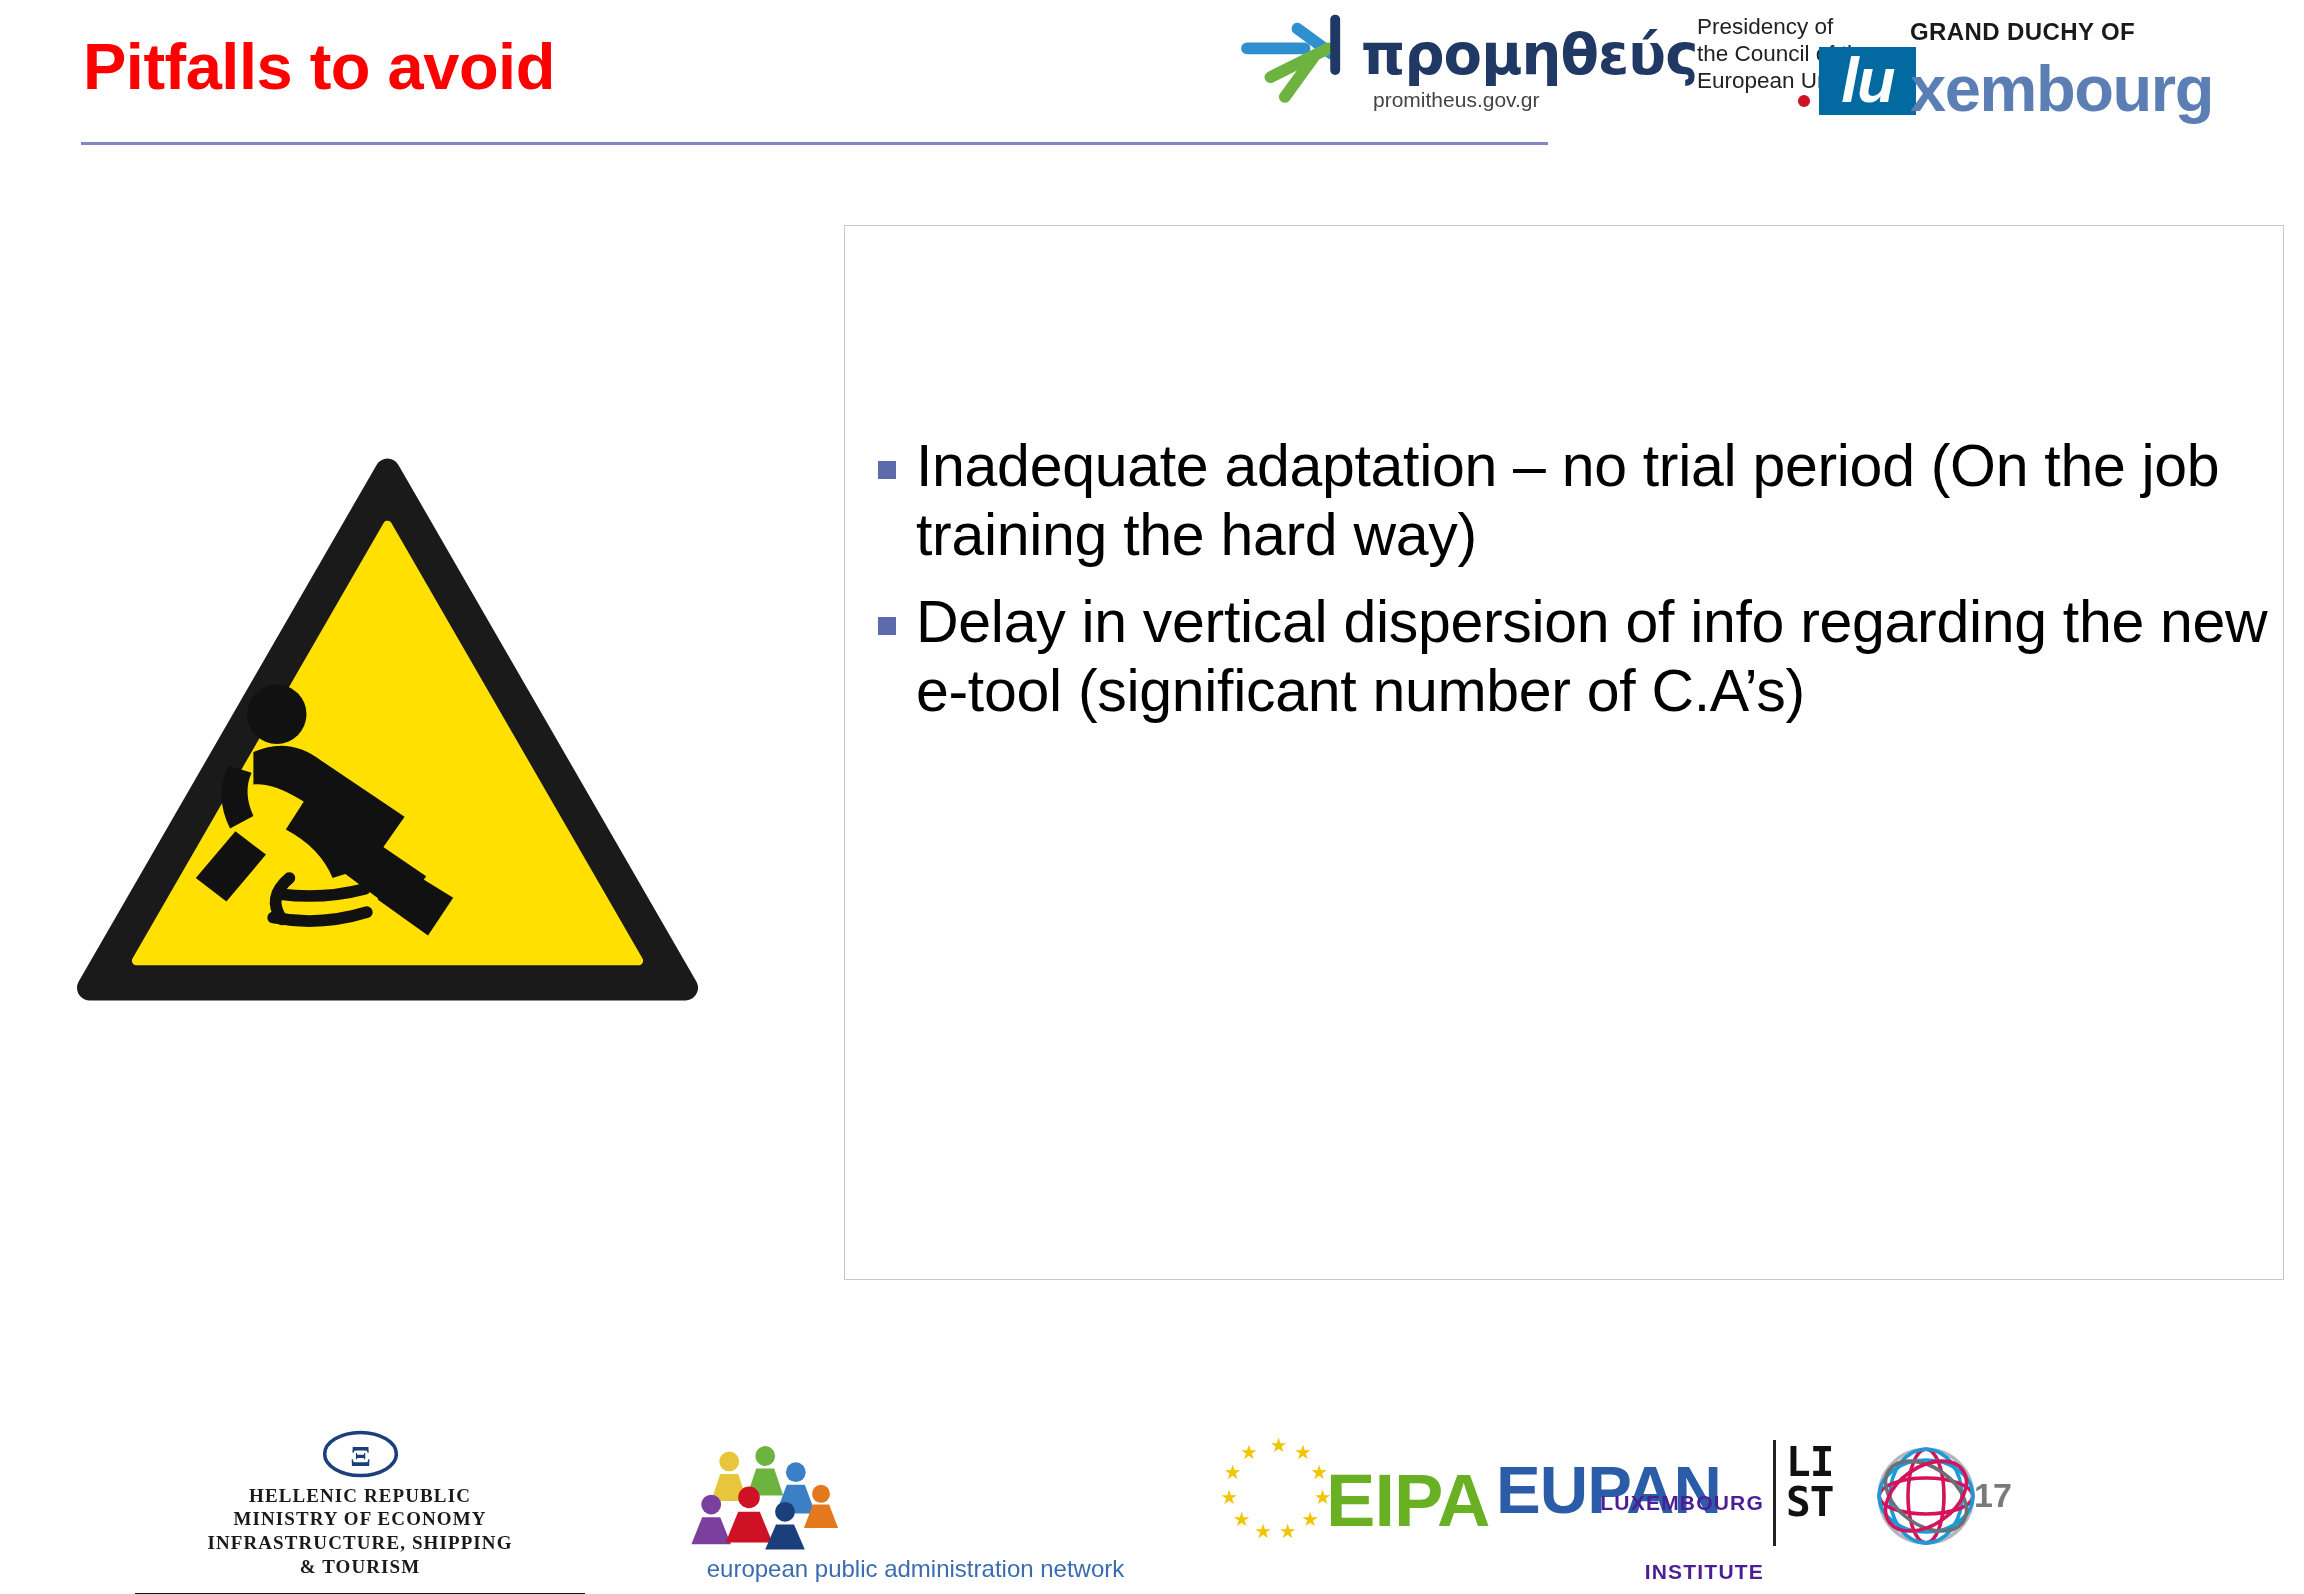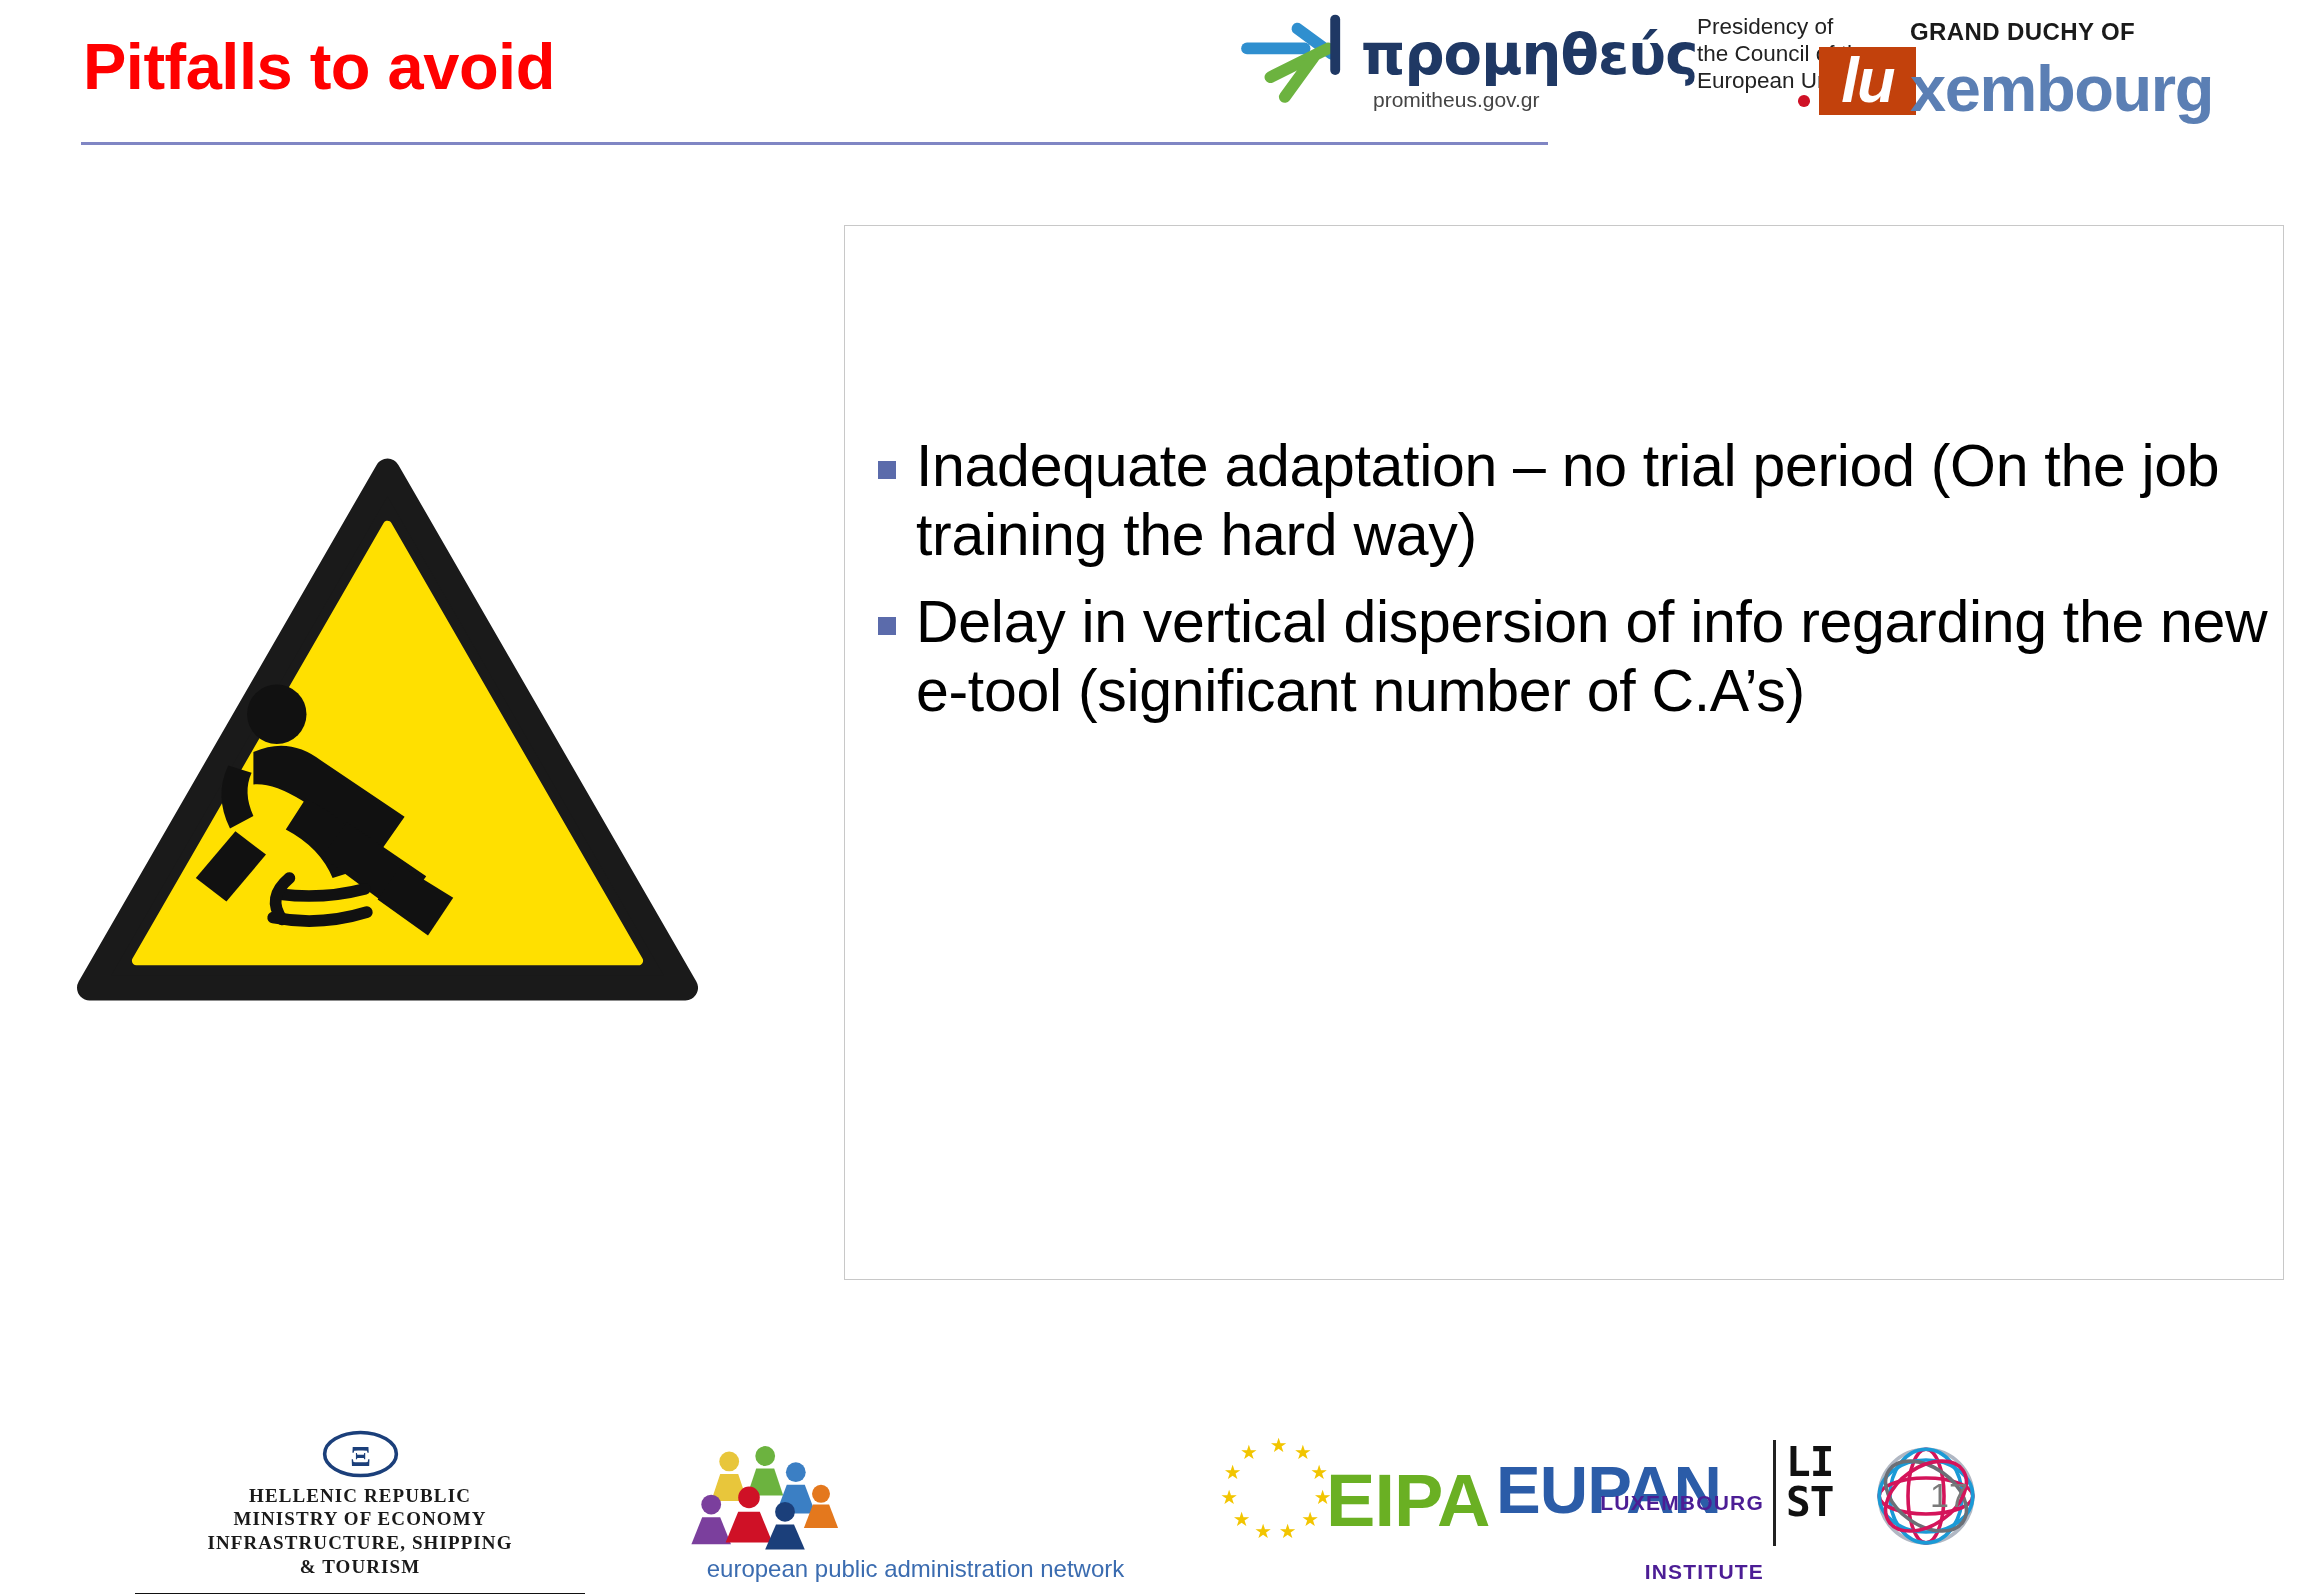--- a/index.html
+++ b/index.html
@@ -96,21 +96,21 @@
     color: #1a1a1a;
     letter-spacing: 0.4px;
     white-space: nowrap;
   }
   #lux-red-box {
     position: absolute;
     left: 1819px;
     top: 47px;
     width: 97px;
     height: 68px;
-    background: #c2410c;
+    background: #0369a1;
   }
   #lux-red-box span {
     color: #fff;
     font-size: 63px;
     font-weight: bold;
     font-style: italic;
     line-height: 67px;
     display: block;
     text-align: center;
     letter-spacing: -1.8px;
@@ -292,24 +292,24 @@
     font-size: 41px;
     font-weight: bold;
     line-height: 0.98;
     color: #111;
     letter-spacing: -0.9px;
   }
 
   
   #page-number {
     position: absolute;
-    left: 1930px;
+    left: 1974px;
     top: 1476px;
     font-size: 34px;
-    font-weight: normal;
+    font-weight: bold;
     color: #7a7a7a;
   }
 </style>
 </head>
 <body>
 
 <div id="slide-title">Pitfalls to avoid</div>
 <div id="title-rule"></div>
 
 <div id="prometheus-logo">

